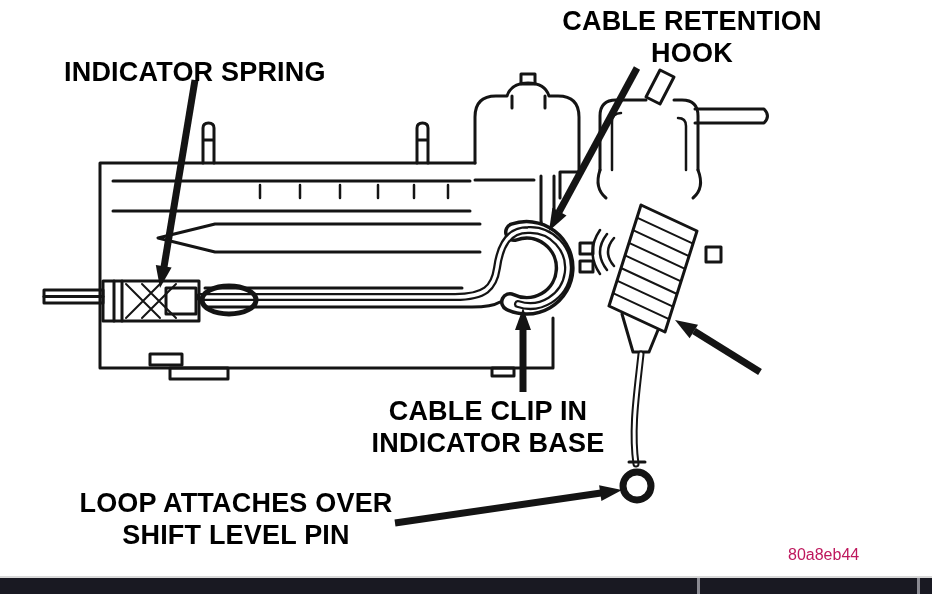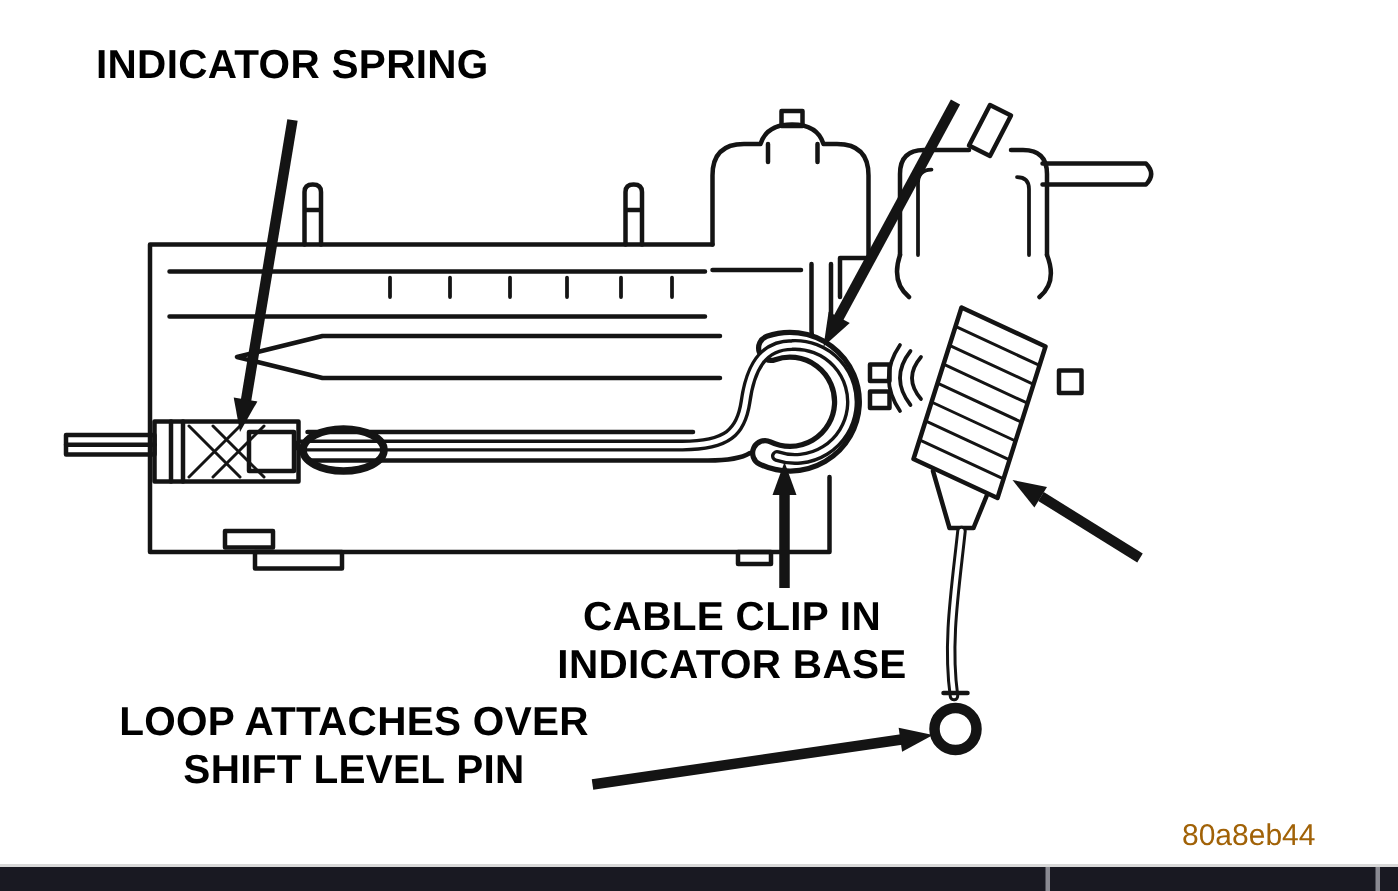--- a/index.html
+++ b/index.html
@@ -27,23 +27,23 @@
     font-size: 27px;
     line-height: 1.18;
     white-space: pre-line;
     letter-spacing: 0.2px;
   }
   .label.center { text-align: center; }
   .fig-code {
     position: absolute;
     left: 788px;
     top: 546px;
-    font-size: 20px;
+    font-size: 16px;
     font-weight: normal;
-    color: #a16207;
+    color: #be185d;
   }
   .bottom-edge {
     position: absolute;
     left: 0; top: 576px;
     width: 932px; height: 2px;
     background: #d8d8d8;
   }
   .bottom-bar {
     position: absolute;
     left: 0; top: 578px;
@@ -144,28 +144,30 @@
           <polygon points="675,320 698,324.7 689.6,338.3" fill="#141414" stroke="none"></polygon>
         </g>
         <g>
           <line x1="395" y1="523" x2="601" y2="493" stroke-width="7"></line>
           <polygon points="622,490 601.4,501.1 599.1,485.2" fill="#141414" stroke="none"></polygon>
         </g>
       </g>
     </g>
   </svg>
 
-  <div class="label" style="left:64px; top:28px;">INDICATOR SPRING</div>
+  <div class="label" style="left:64px; top:57px;">INDICATOR SPRING</div>
 
+  <div class="label center" style="left:540px; top:6px; width:304px;">CABLE RETENTION
+HOOK</div>
 
   <div class="label center" style="left:352px; top:396px; width:272px;">CABLE CLIP IN
 INDICATOR BASE</div>
 
 
-  <div class="label center" style="left:48px; top:466px; width:376px;">LOOP ATTACHES OVER
+  <div class="label center" style="left:48px; top:488px; width:376px;">LOOP ATTACHES OVER
 SHIFT LEVEL PIN</div>
 
   <div class="fig-code">80a8eb44</div>
 
   <div class="bottom-edge"></div>
   <div class="bottom-bar">
     <div class="sep" style="left:697px;"></div>
     <div class="sep" style="left:917px;"></div>
   </div>
 

